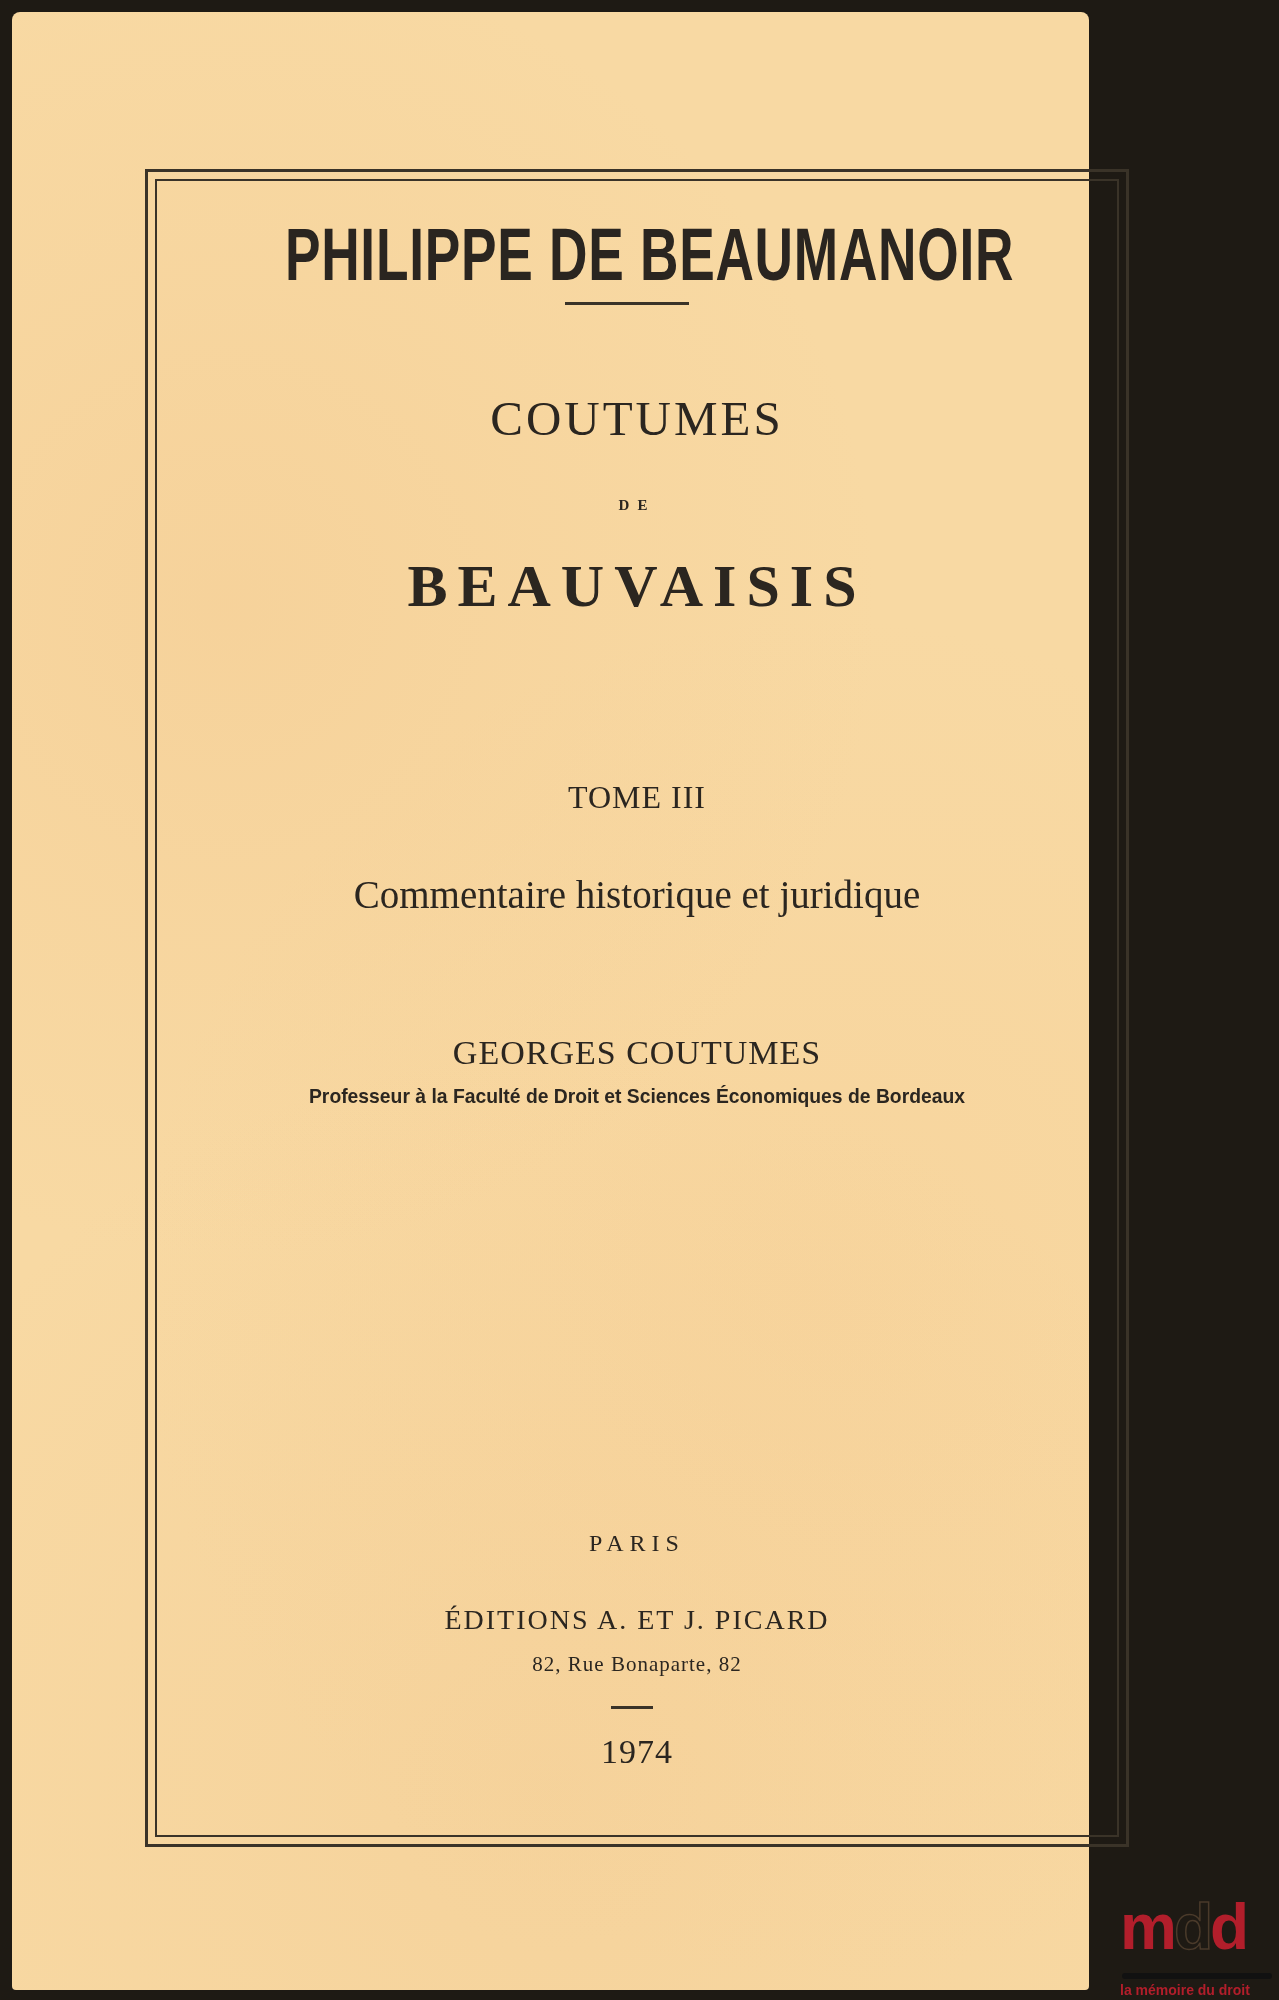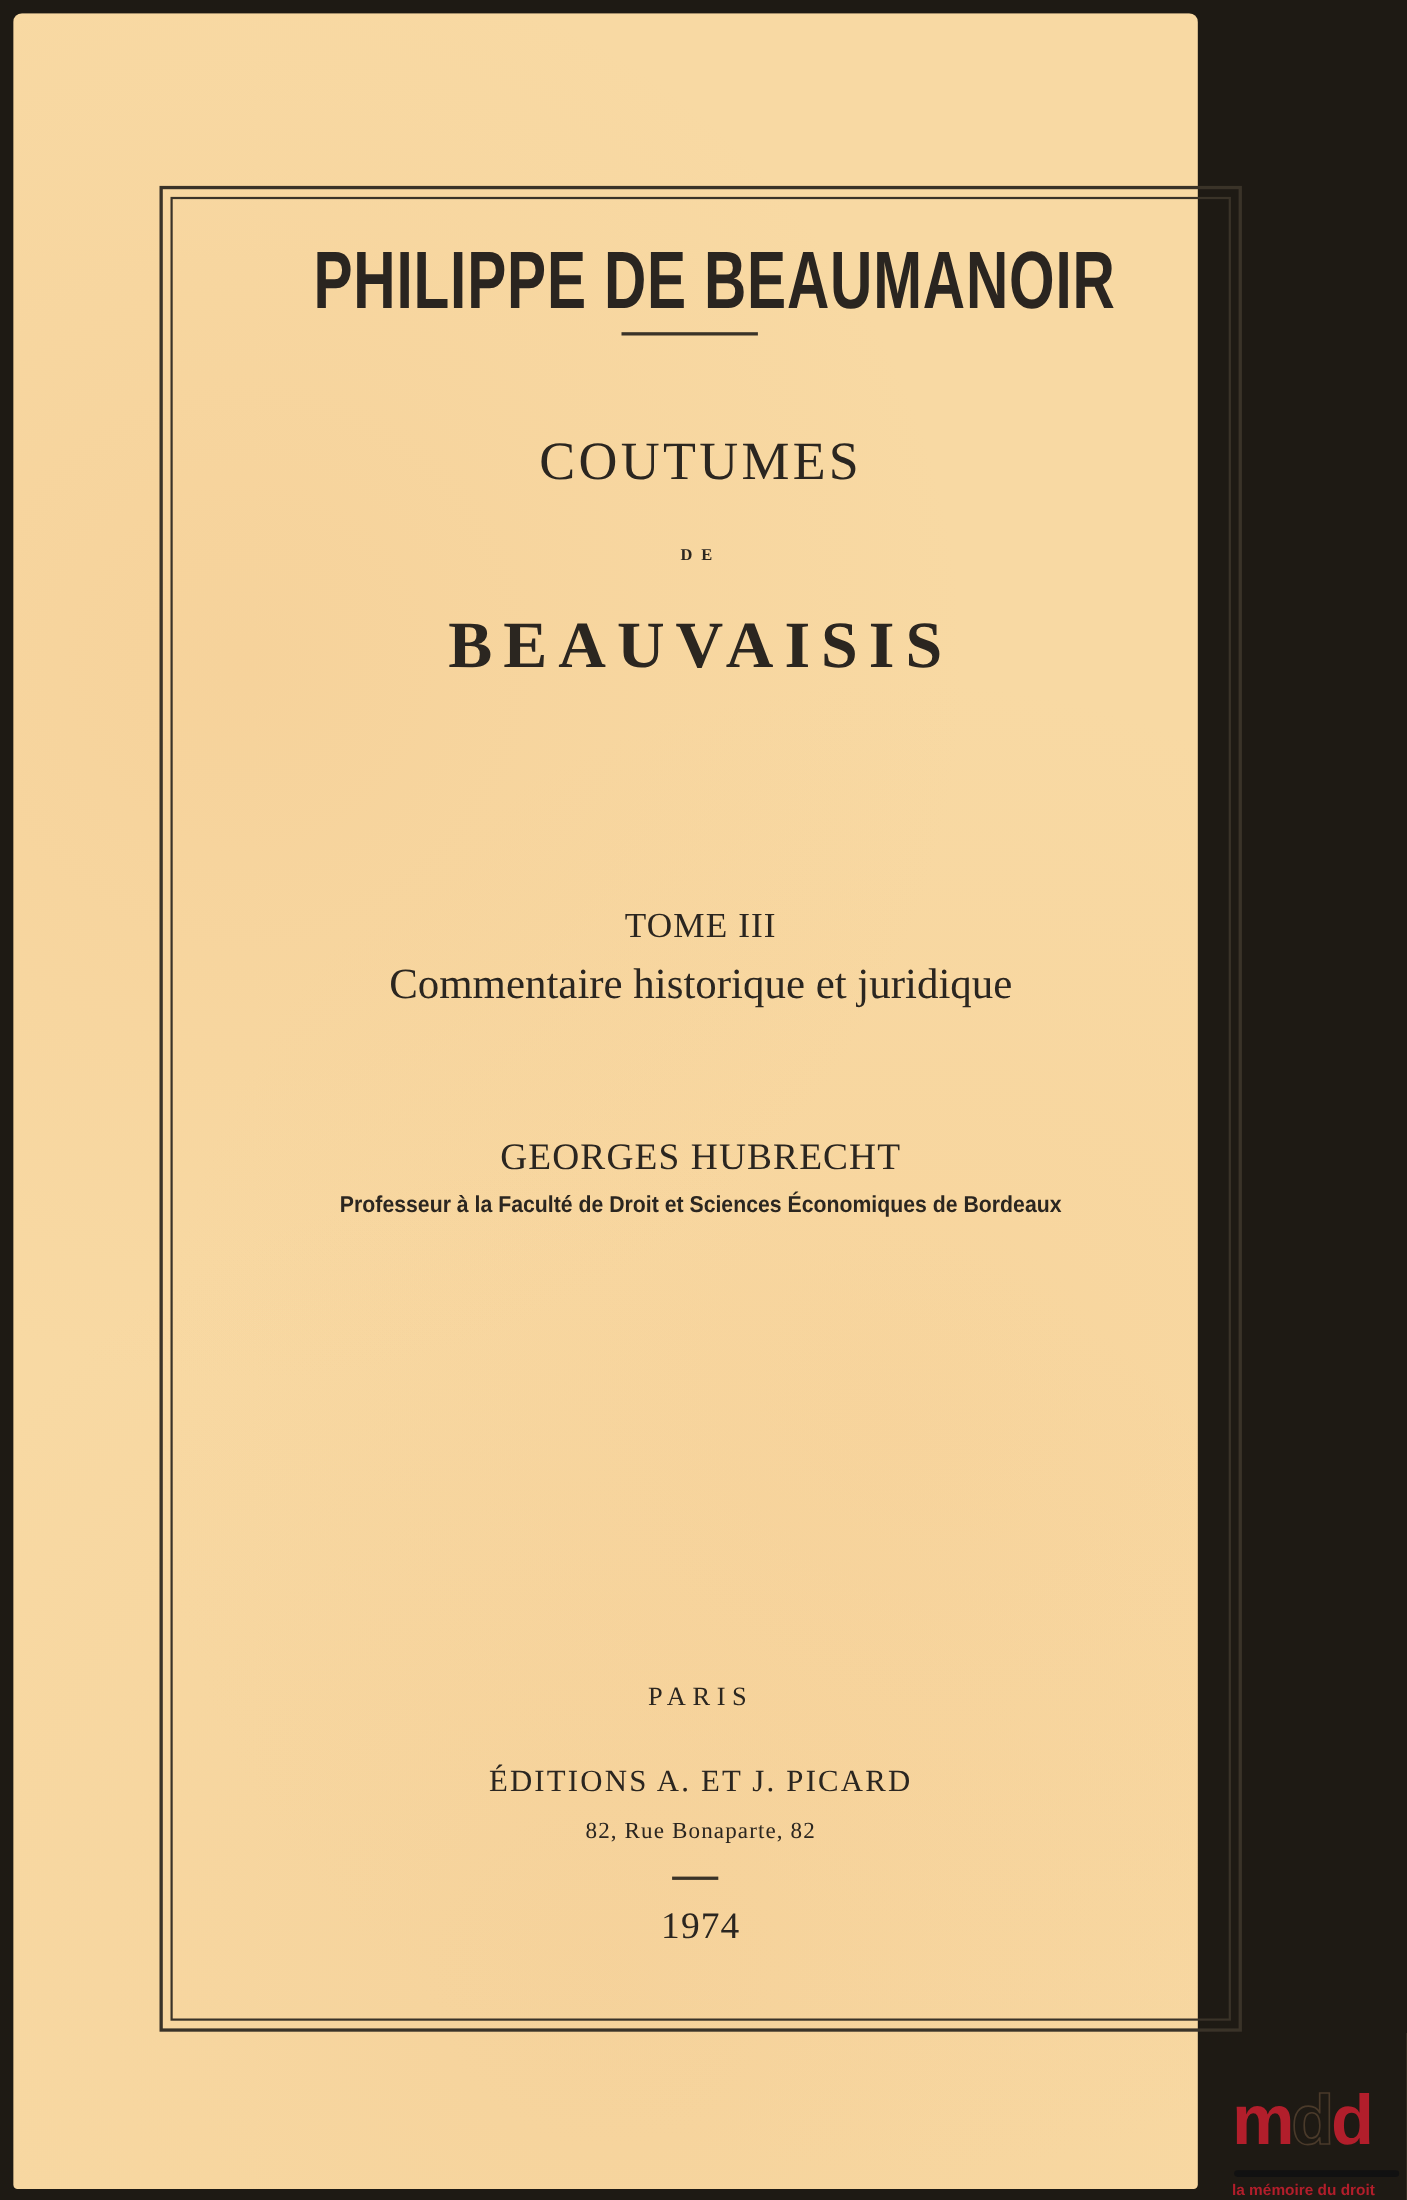--- a/index.html
+++ b/index.html
@@ -40,21 +40,21 @@
       font-family: "Liberation Sans Narrow", "Liberation Sans", sans-serif;
       font-weight: bold; font-size: 74px;
       transform: scaleX(0.72); letter-spacing: 1px;
       color: #2a2520;
     }
     .rule { position: absolute; left: 50%; height: 3px; background: #3a3328; }
     .rule-top { top: 130px; width: 124px; margin-left: -72px; }
     .coutumes { top: 218px; font-size: 49px; letter-spacing: 3px; }
     .de { top: 325px; font-size: 15px; letter-spacing: 8px; font-weight: bold; }
     .beauvaisis { top: 380px; font-size: 60px; font-weight: bold; letter-spacing: 10px; }
-    .tome { top: 607px; font-size: 32px; letter-spacing: 1px; margin-top: 44px; }
+    .tome { top: 607px; font-size: 32px; letter-spacing: 1px; }
     .comment { top: 700px; font-size: 39px; }
     .par { top: 820px; font-size: 22px; letter-spacing: 3px; font-weight: bold; }
     .hubrecht { top: 862px; font-size: 34px; letter-spacing: 1px; }
     .professeur {
       top: 912px; font-size: 21px; font-weight: bold;
       font-family: "Liberation Sans", sans-serif;
       transform: scaleX(0.92);
     }
     .paris { top: 1358px; font-size: 24px; letter-spacing: 6px; }
     .editions { top: 1432px; font-size: 28px; letter-spacing: 2px; }
@@ -90,21 +90,21 @@
   <div class="frame-outer">
     <div class="frame-inner"></div>
 
     <div class="line author">PHILIPPE DE BEAUMANOIR</div>
     <div class="rule rule-top"></div>
     <div class="line coutumes">COUTUMES</div>
     <div class="line de">DE</div>
     <div class="line beauvaisis">BEAUVAISIS</div>
     <div class="line tome">TOME III</div>
     <div class="line comment">Commentaire historique et juridique</div>
-    <div class="line hubrecht">GEORGES HUBRECHT</div>
+    <div class="line hubrecht">GEORGES COUTUMES</div>
     <div class="line professeur">Professeur à la Faculté de Droit et Sciences Économiques de Bordeaux</div>
 
     <div class="line paris">PARIS</div>
     <div class="line editions">ÉDITIONS A. ET J. PICARD</div>
     <div class="line rue">82, Rue Bonaparte, 82</div>
     <div class="rule rule-bottom"></div>
     <div class="line year">1974</div>
   </div>
 </div>
 

